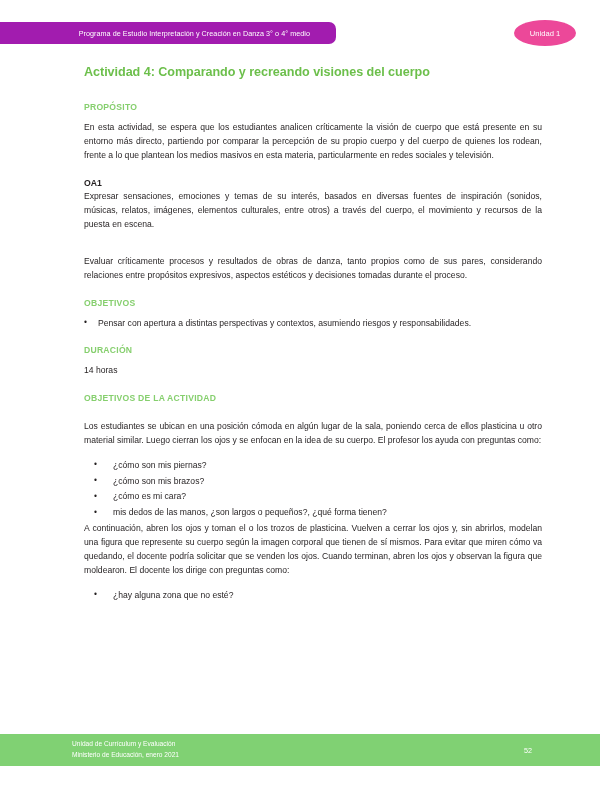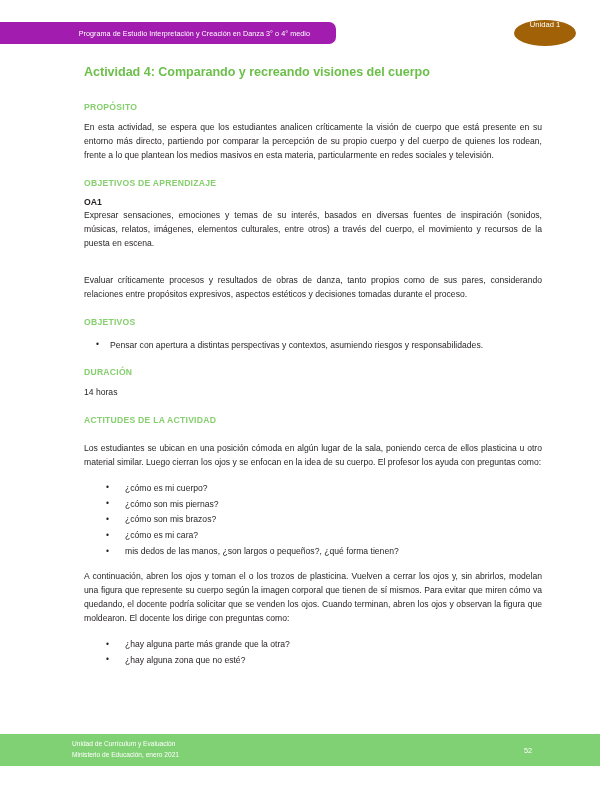--- a/index.html
+++ b/index.html
@@ -47,23 +47,24 @@
     letter-spacing: 0.05px;
     white-space: nowrap;
   }
 
   .unit-badge {
     position: absolute;
     right: 24px;
     top: -2px;
     width: 62px;
     height: 26px;
-    background: #a16207;
+    background: #ec4899;
     border-radius: 50%;
     display: flex;
+    align-items: center;
     justify-content: center;
   }
 
   .unit-badge-text {
     color: #ffffff;
     font-size: 7.6px;
     white-space: nowrap;
   }
 
   
@@ -108,21 +109,21 @@
     color: #231f20;
     margin-bottom: 2px;
   }
 
   .block { margin-bottom: 15px; }
   .block-tight { margin-bottom: 23px; }
   .block-sm { margin-bottom: 11px; }
 
   ul.bullets {
     list-style: none;
-    margin: 12px;
+    margin: 0;
     padding: 0;
   }
 
   ul.bullets li {
     font-size: 8.6px;
     line-height: 1.55;
     color: #231f20;
     position: relative;
     padding-left: 29px;
     margin-bottom: 2.5px;
@@ -185,21 +186,20 @@
 <div class="page">
 
   <div class="doc-title">Actividad 4: Comparando y recreando visiones del cuerpo</div>
 
   <div class="block">
     <div class="section-heading">PROPÓSITO</div>
     <p class="body-text">En esta actividad, se espera que los estudiantes analicen críticamente la visión de cuerpo que está presente en su entorno más directo, partiendo por comparar la percepción de su propio cuerpo y del cuerpo de quienes los rodean, frente a lo que plantean los medios masivos en esta materia, particularmente en redes sociales y televisión.</p>
   </div>
 
   <div class="block">
-    <div class="section-heading">OBJETIVOS DE APRENDIZAJE</div>
     <div class="block-tight">
       <div class="oa-label">OA1</div>
       <p class="body-text"> Expresar sensaciones, emociones y temas de su interés, basados en diversas fuentes de inspiración (sonidos, músicas, relatos, imágenes, elementos culturales, entre otros) a través del cuerpo, el movimiento y recursos de la puesta en escena.</p>
     </div>
     <div>
       <p class="body-text">Evaluar críticamente procesos y resultados de obras de danza, tanto propios como de sus pares, considerando relaciones entre propósitos expresivos, aspectos estéticos y decisiones tomadas durante el proceso.</p>
     </div>
   </div>
 
   <div class="block">
@@ -208,36 +208,34 @@
       <li>Pensar con apertura a distintas perspectivas y contextos, asumiendo riesgos y responsabilidades.</li>
     </ul>
   </div>
 
   <div class="block">
     <div class="section-heading">DURACIÓN</div>
     <p class="body-text left">14 horas</p>
   </div>
 
   <div>
-    <div class="section-heading" style="margin-bottom:17px;">ACTITUDES DE LA ACTIVIDAD</div>
+    <div class="section-heading" style="margin-bottom:17px;">OBJETIVOS DE LA ACTIVIDAD</div>
 
     <p class="body-text block-sm">Los estudiantes se ubican en una posición cómoda en algún lugar de la sala, poniendo cerca de ellos plasticina u otro material similar. Luego cierran los ojos y se enfocan en la idea de su cuerpo. El profesor los ayuda con preguntas como:</p>
 
     <ul class="bullets block-sm">
-      <li>¿cómo es mi cuerpo?</li>
       <li>¿cómo son mis piernas?</li>
       <li>¿cómo son mis brazos?</li>
       <li>¿cómo es mi cara?</li>
       <li>mis dedos de las manos, ¿son largos o pequeños?, ¿qué forma tienen?</li>
     </ul>
 
     <p class="body-text block-sm">A continuación, abren los ojos y toman el o los trozos de plasticina. Vuelven a cerrar los ojos y, sin abrirlos, modelan una figura que represente su cuerpo según la imagen corporal que tienen de sí mismos. Para evitar que miren cómo va quedando, el docente podría solicitar que se venden los ojos. Cuando terminan, abren los ojos y observan la figura que moldearon. El docente los dirige con preguntas como:</p>
 
     <ul class="bullets">
-      <li>¿hay alguna parte más grande que la otra?</li>
       <li>¿hay alguna zona que no esté?</li>
     </ul>
   </div>
 
 </div>
 
 <div class="footer">
   <div class="footer-left">
     <div>Unidad de Currículum y Evaluación</div>
     <div>Ministerio de Educación, enero 2021</div>

